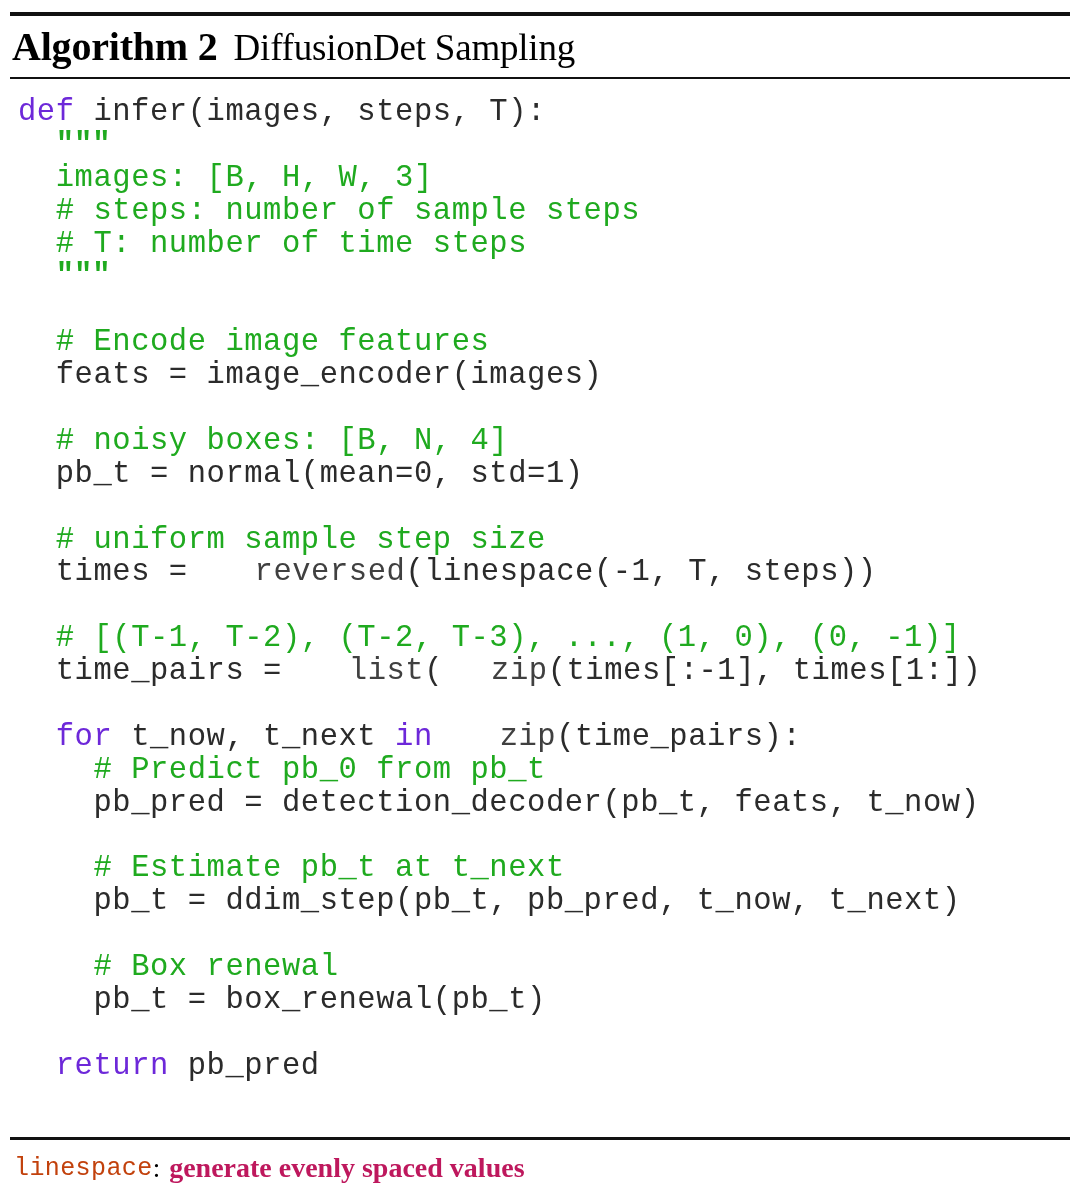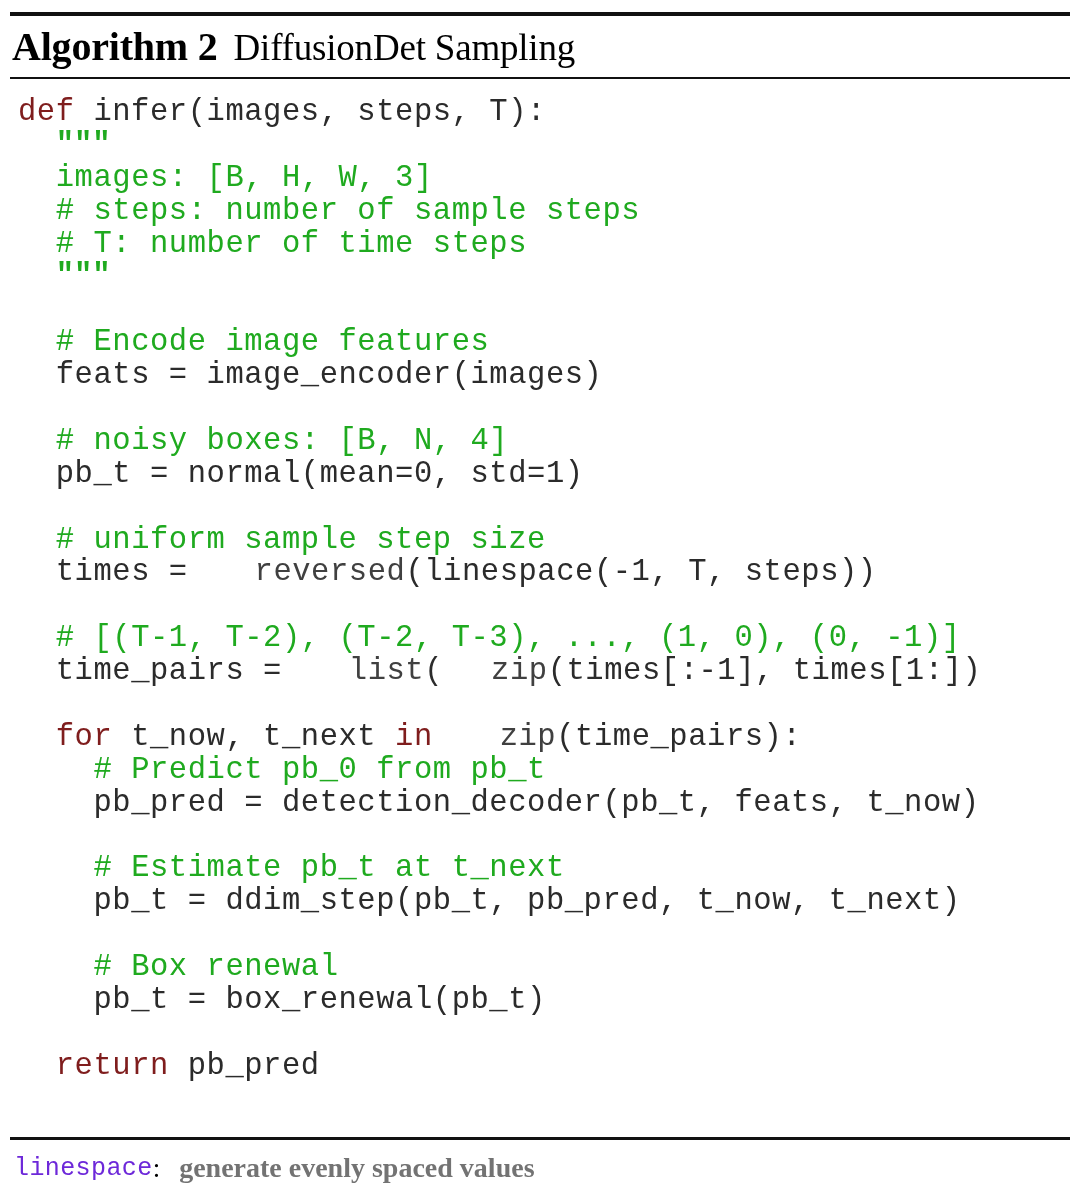--- a/index.html
+++ b/index.html
@@ -70,53 +70,53 @@
     white-space: pre;
     letter-spacing: 0.55px;
     color: #2b2b2b;
   }
   .code .line {
     height: 32.9px;
     white-space: pre;
   }
   .code .line.blank { height: 32.9px; }
 
-  .tok-kw  { color: #7f1d1d; }
+  .tok-kw  { color: #6d28d9; }
   .tok-bi  { color: #404040; margin-left: 48px; }
   .tok-cm  { color: #1faa1f; }
   .tok-str { color: #1faa1f; font-weight: bold; letter-spacing: 0px; }
   .tok-pl  { color: #2b2b2b; text-align: right; }
 
   
   .footnote {
     position: absolute;
     left: 14px;
     top: 1148px;
     height: 40px;
     display: flex;
     align-items: center;
     white-space: nowrap;
   }
   .footnote-mono {
     font-family: "Liberation Mono", "DejaVu Sans Mono", monospace;
     font-size: 25px;
     letter-spacing: 0.4px;
-    color: #6d28d9;
+    color: #c2410c;
   }
   .footnote-sep {
     font-family: "Liberation Serif", serif;
     font-size: 27px;
     color: #000;
   }
   .footnote-desc {
     font-family: "Liberation Serif", serif;
     font-size: 28px;
     font-weight: bold;
-    margin-left: 19px;
-    color: #737373;
+    margin-left: 9px;
+    color: #be185d;
   }
 </style>
 </head>
 <body>
 
 <div class="algorithm-box">
 
   <div class="rule rule-top"></div>
 
   <div class="title">

